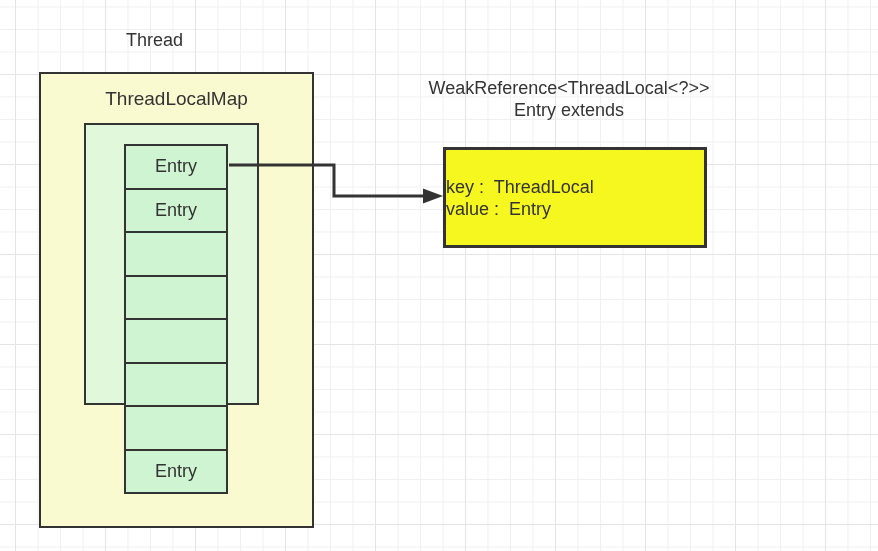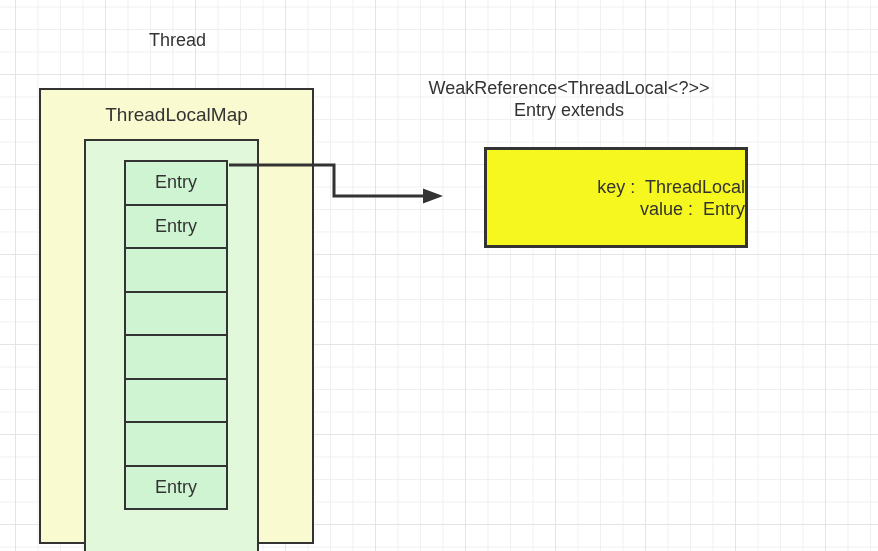--- a/index.html
+++ b/index.html
@@ -19,44 +19,44 @@
       linear-gradient(var(--grid-major, #e4e4e4) 1px, transparent 1px),
       linear-gradient(90deg, var(--grid-major, #e4e4e4) 1px, transparent 1px),
       linear-gradient(var(--grid-minor, #f0f0f0) 1px, transparent 1px),
       linear-gradient(90deg, var(--grid-minor, #f0f0f0) 1px, transparent 1px);
     background-size: 90px 90px, 90px 90px, 22.5px 22.5px, 22.5px 22.5px;
     background-position: 15px 74px, 15px 74px, 15px 74px, 15px 74px;
   }
 
   .thread-label {
     position: absolute;
-    left: 149px; top: 29px;
+    left: 126px; top: 29px;
     font-size: 18px;
     line-height: 22px;
   }
 
   .outer-box {
     position: absolute;
-    left: 39px; top: 88px;
+    left: 39px; top: 72px;
     width: 275px; height: 456px;
     background: var(--outer-fill, #fafad0);
     border: 2px solid var(--shape-border, #333333);
   }
 
   .map-title {
     text-align: center;
     padding-top: 14px;
     font-size: 19px;
     line-height: 22px;
   }
 
   .inner-box {
     position: absolute;
     left: 43px; top: 49px;
-    width: 175px; height: 421px;
+    width: 175px; height: 282px;
     background: var(--inner-fill, #e1f8db);
     border: 2px solid var(--shape-border, #333333);
   }
 
   .cells {
     position: absolute;
     left: 38px; top: 19px;
     width: 104px;
   }
 
@@ -78,24 +78,23 @@
     line-height: 22px;
   }
 
   .detail-box {
     position: absolute;
     left: 443px; top: 147px;
     width: 264px; height: 101px;
     background: var(--detail-fill, #f7f720);
     border: 3px solid var(--shape-border, #333333);
     display: flex; flex-direction: column;
-    align-items: flex-end; justify-content: center;
+    align-items: flex-start; justify-content: center;
     font-size: 18px;
     line-height: 22px;
-    margin-left: 41px;
   }
   .detail-line { white-space: pre; }
 
   .arrow-layer {
     position: absolute;
     left: 0; top: 0;
     width: 878px; height: 551px;
     pointer-events: none;
   }
 </style>

